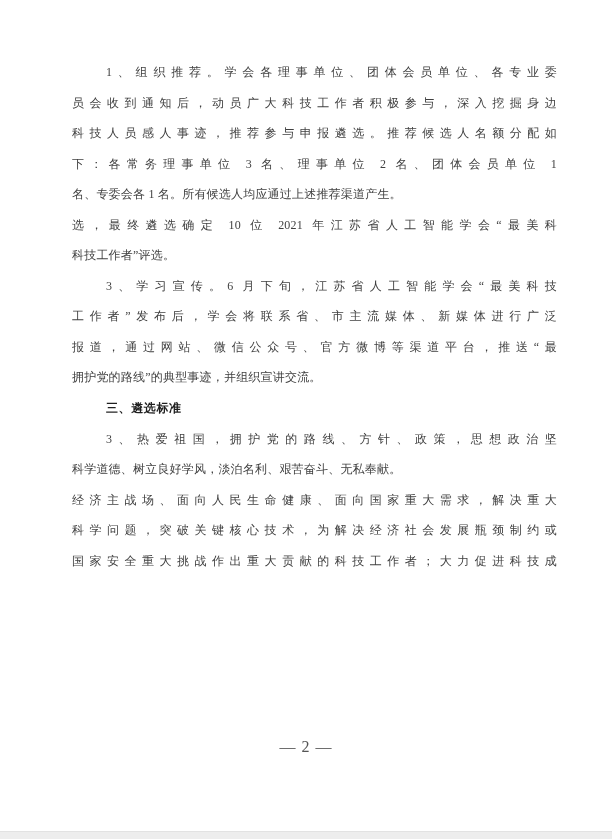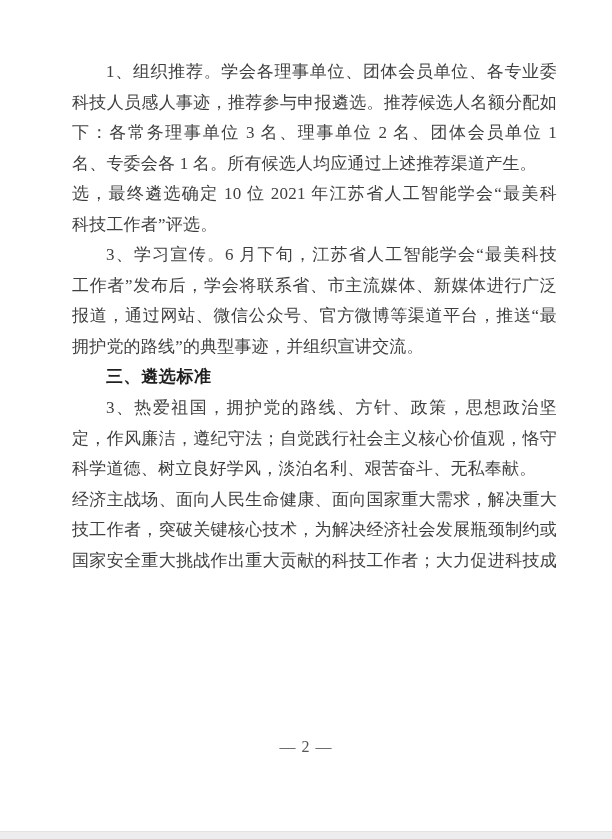--- a/index.html
+++ b/index.html
@@ -30,21 +30,21 @@
   }
   .doc-body {
     position: absolute;
     left: 72px;
     top: 57px;
     width: 485px;
   }
   .line {
     height: 30.55px;
     line-height: 30.55px;
-    font-size: 17px;
+    font-size: 12px;
     color: var(--text-color);
     white-space: nowrap;
     text-align: left;
     letter-spacing: 0.2px;
   }
   .line.justify {
     white-space: normal;
     text-align: justify;
     text-align-last: justify;
     text-justify: inter-ideograph;
@@ -78,32 +78,32 @@
     background: var(--gutter-bg);
     border-top: 1px solid var(--gutter-border);
   }
 </style>
 </head>
 <body>
 
 <div class="doc-page">
   <div class="doc-body" id="doc-lines">
       <div class="line indent justify">1、组织推荐。学会各理事单位、团体会员单位、各专业委</div>
+      <div class="line justify">员会收到通知后，动员广大科技工作者积极参与，深入挖掘身边</div>
       <div class="line justify">科技人员感人事迹，推荐参与申报遴选。推荐候选人名额分配如</div>
       <div class="line justify">下：各常务理事单位 3 名、理事单位 2 名、团体会员单位 1</div>
       <div class="line">名、专委会各 1 名。所有候选人均应通过上述推荐渠道产生。</div>
       <div class="line justify">选，最终遴选确定 10 位 2021 年江苏省人工智能学会“最美科</div>
       <div class="line">科技工作者”评选。</div>
       <div class="line indent justify">3、学习宣传。6 月下旬，江苏省人工智能学会“最美科技</div>
       <div class="line justify">工作者”发布后，学会将联系省、市主流媒体、新媒体进行广泛</div>
       <div class="line justify">报道，通过网站、微信公众号、官方微博等渠道平台，推送“最</div>
       <div class="line">拥护党的路线”的典型事迹，并组织宣讲交流。</div>
       <div class="line indent bold">三、遴选标准</div>
       <div class="line indent justify">3、热爱祖国，拥护党的路线、方针、政策，思想政治坚</div>
-      <div class="line justify">定，作风廉洁，遵纪守法；自觉践行社会主义核心价值观，恪守</div>
       <div class="line">科学道德、树立良好学风，淡泊名利、艰苦奋斗、无私奉献。</div>
       <div class="line justify">经济主战场、面向人民生命健康、面向国家重大需求，解决重大</div>
-      <div class="line justify">技工作者，突破关键核心技术，为解决经济社会发展瓶颈制约或</div>
+      <div class="line justify">科学问题，突破关键核心技术，为解决经济社会发展瓶颈制约或</div>
       <div class="line justify">国家安全重大挑战作出重大贡献的科技工作者；大力促进科技成</div>
     </div>
   <div class="page-number">— 2 —</div>
 </div>
 <div class="page-gutter"></div>
 
 </body></html>

